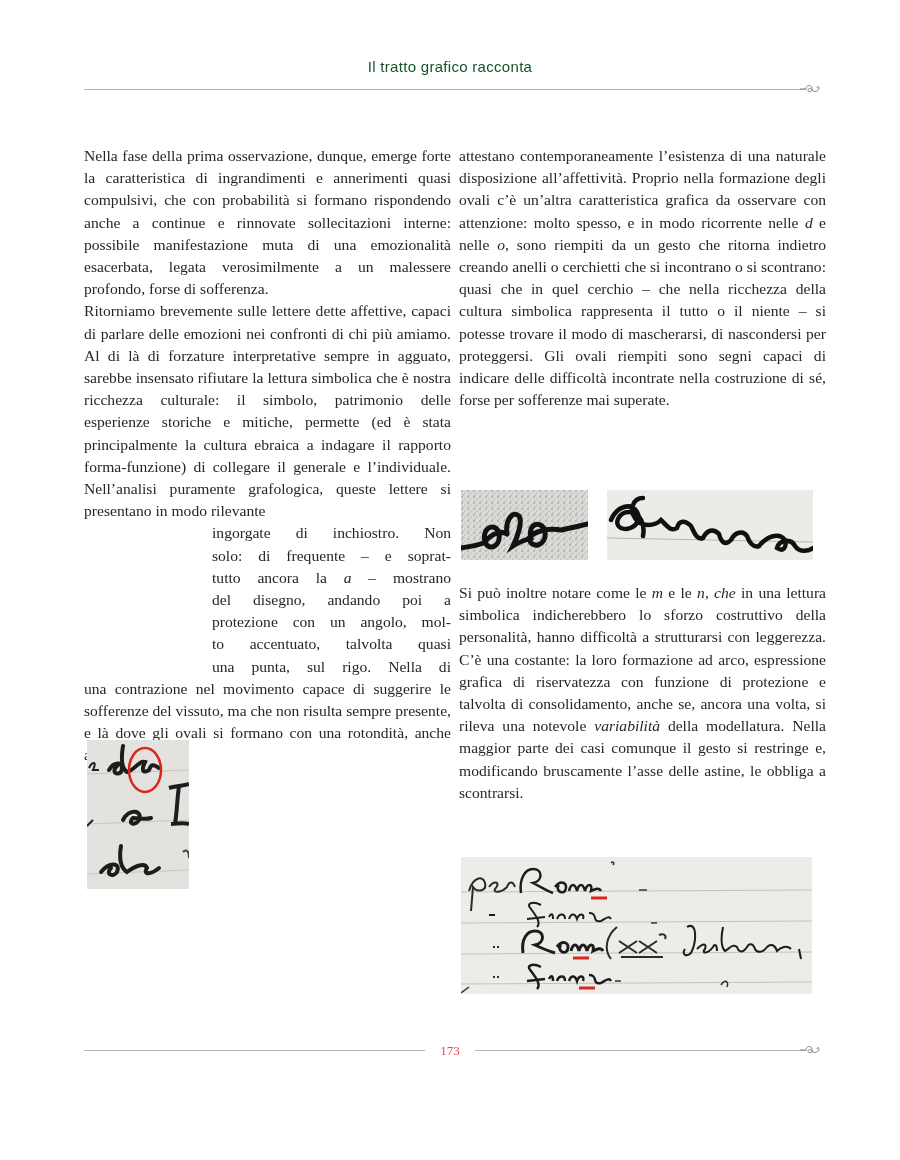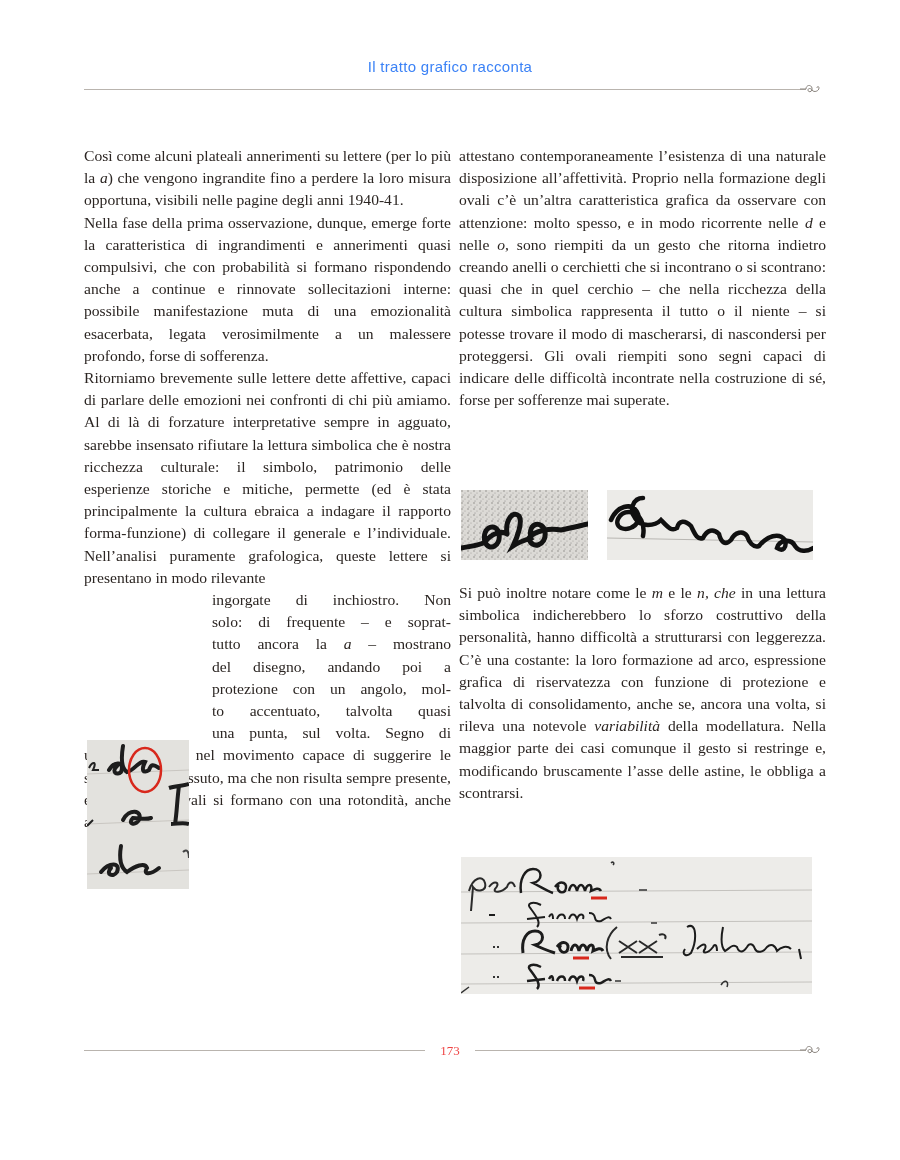--- a/index.html
+++ b/index.html
@@ -1,20 +1,20 @@
 <!DOCTYPE html>
 <html><head>
 <meta charset="utf-8">
 <style>
   html, body { margin: 0; padding: 0; background: #ffffff; }
   body { width: 900px; height: 1160px; position: relative; overflow: hidden;
          font-family: "DejaVu Serif", "Liberation Serif", serif; color: #2a2522; }
   .running-head { position: absolute; top: 58px; left: 0; width: 900px; text-align: center;
                   font-family: "Liberation Sans", sans-serif; font-size: 15px; letter-spacing: 0.3px;
-                  color: #3b82f6; font-weight: normal; }
+                  color: #14532d; font-weight: normal; }
   .rule { position: absolute; height: 1px; background: #b9b4ae; }
   .flourish { position: absolute; width: 22px; height: 12px; }
   .col { position: absolute; width: 367px; font-size: 15.6px; line-height: 22.2px;
          text-align: justify; font-family: "Liberation Serif", serif; color: #2b2522; }
   .col p { margin: 0; }
   .col i { font-style: italic; }
   .subhead { font-style: italic; margin-top: 22px !important; }
   .fig { position: absolute; background: #e4e2de; overflow: hidden; }
   .page-number { position: absolute; top: 1043px; left: 430px; width: 40px; text-align: center;
                  font-family: "Liberation Serif", serif; font-size: 13px; color: #ef4444; }
@@ -23,31 +23,30 @@
 </head>
 <body>
 
 <div class="running-head">Il tratto grafico racconta</div>
 <div class="rule" style="top:89px; left:84px; width:722px;"></div>
 <svg class="flourish" style="top:83px; left:800px;" viewBox="0 0 22 12">
   <path d="M0 6 H6 C6 2 11 1 12 5 C13 9 8 10 8 7 C8 5 11 5 12 7 C14 10 19 8 19 5 C19 3 17 3 17 5" fill="none" stroke="#8a847e" stroke-width="1"></path>
 </svg>
 
 <div class="col" style="left:84px; top:145px;">
-  <p><span>Così come alcuni plateali annerimenti su lettere (per lo più la </span><i>a</i><span>) che vengono ingrandite fino a perdere la loro misura opportuna, visibili nelle pagine degli anni 1940-41.</span></p>
   <p>Nella fase della prima osservazione, dunque, emerge forte la caratteristica di ingrandimenti e annerimenti quasi compulsivi, che con probabilità si formano rispondendo anche a continue e rinnovate sollecitazioni interne: possibile manifestazione muta di una emozionalità esacerbata, legata verosimilmente a un malessere profondo, forse di sofferenza.</p>
   <p>Ritorniamo brevemente sulle lettere dette affettive, capaci di parlare delle emozioni nei confronti di chi più amiamo. Al di là di forzature interpretative sempre in agguato, sarebbe insensato rifiutare la lettura simbolica che è nostra ricchezza culturale: il simbolo, patrimonio delle esperienze storiche e mitiche, permette (ed è stata principalmente la cultura ebraica a indagare il rapporto forma-funzione) di collegare il generale e l’individuale. Nell’analisi puramente grafologica, queste lettere si presentano in modo rilevante</p>
   <div class="wrap-indent" style="text-align:justify;">
     <div style="text-align-last:justify;">ingorgate di inchiostro. Non</div>
     <div style="text-align-last:justify;">solo: di frequente – e soprat-</div>
     <div style="text-align-last:justify;"><span>tutto ancora la </span><i>a</i><span> – mostrano</span></div>
     <div style="text-align-last:justify;">del disegno, andando poi a</div>
     <div style="text-align-last:justify;">protezione con un angolo, mol-</div>
     <div style="text-align-last:justify;">to accentuato, talvolta quasi</div>
-    <div style="text-align-last:justify;">una punta, sul volta. Segno di</div>
+    <div style="text-align-last:justify;">una punta, sul rigo. Nella di</div>
   </div>
   <p>una contrazione nel movimento capace di suggerire le sofferenze del vissuto, ma che non risulta sempre presente, e là dove gli ovali si formano con una rotondità, anche accentuata,</p>
 </div>
 
 <div class="fig" style="left:87px; top:740px; width:102px; height:149px; background:#e3e2de;">
   <svg width="102" height="149" viewBox="0 0 102 149">
     <line x1="0" y1="34" x2="102" y2="30" stroke="#c9c6c1" stroke-width="1"></line>
     <line x1="0" y1="84" x2="102" y2="80" stroke="#c9c6c1" stroke-width="1"></line>
     <line x1="0" y1="134" x2="102" y2="130" stroke="#c9c6c1" stroke-width="1"></line>
     <path d="M2 28 C6 20 10 22 6 30 L12 30" stroke="#222" stroke-width="2" fill="none"></path>

